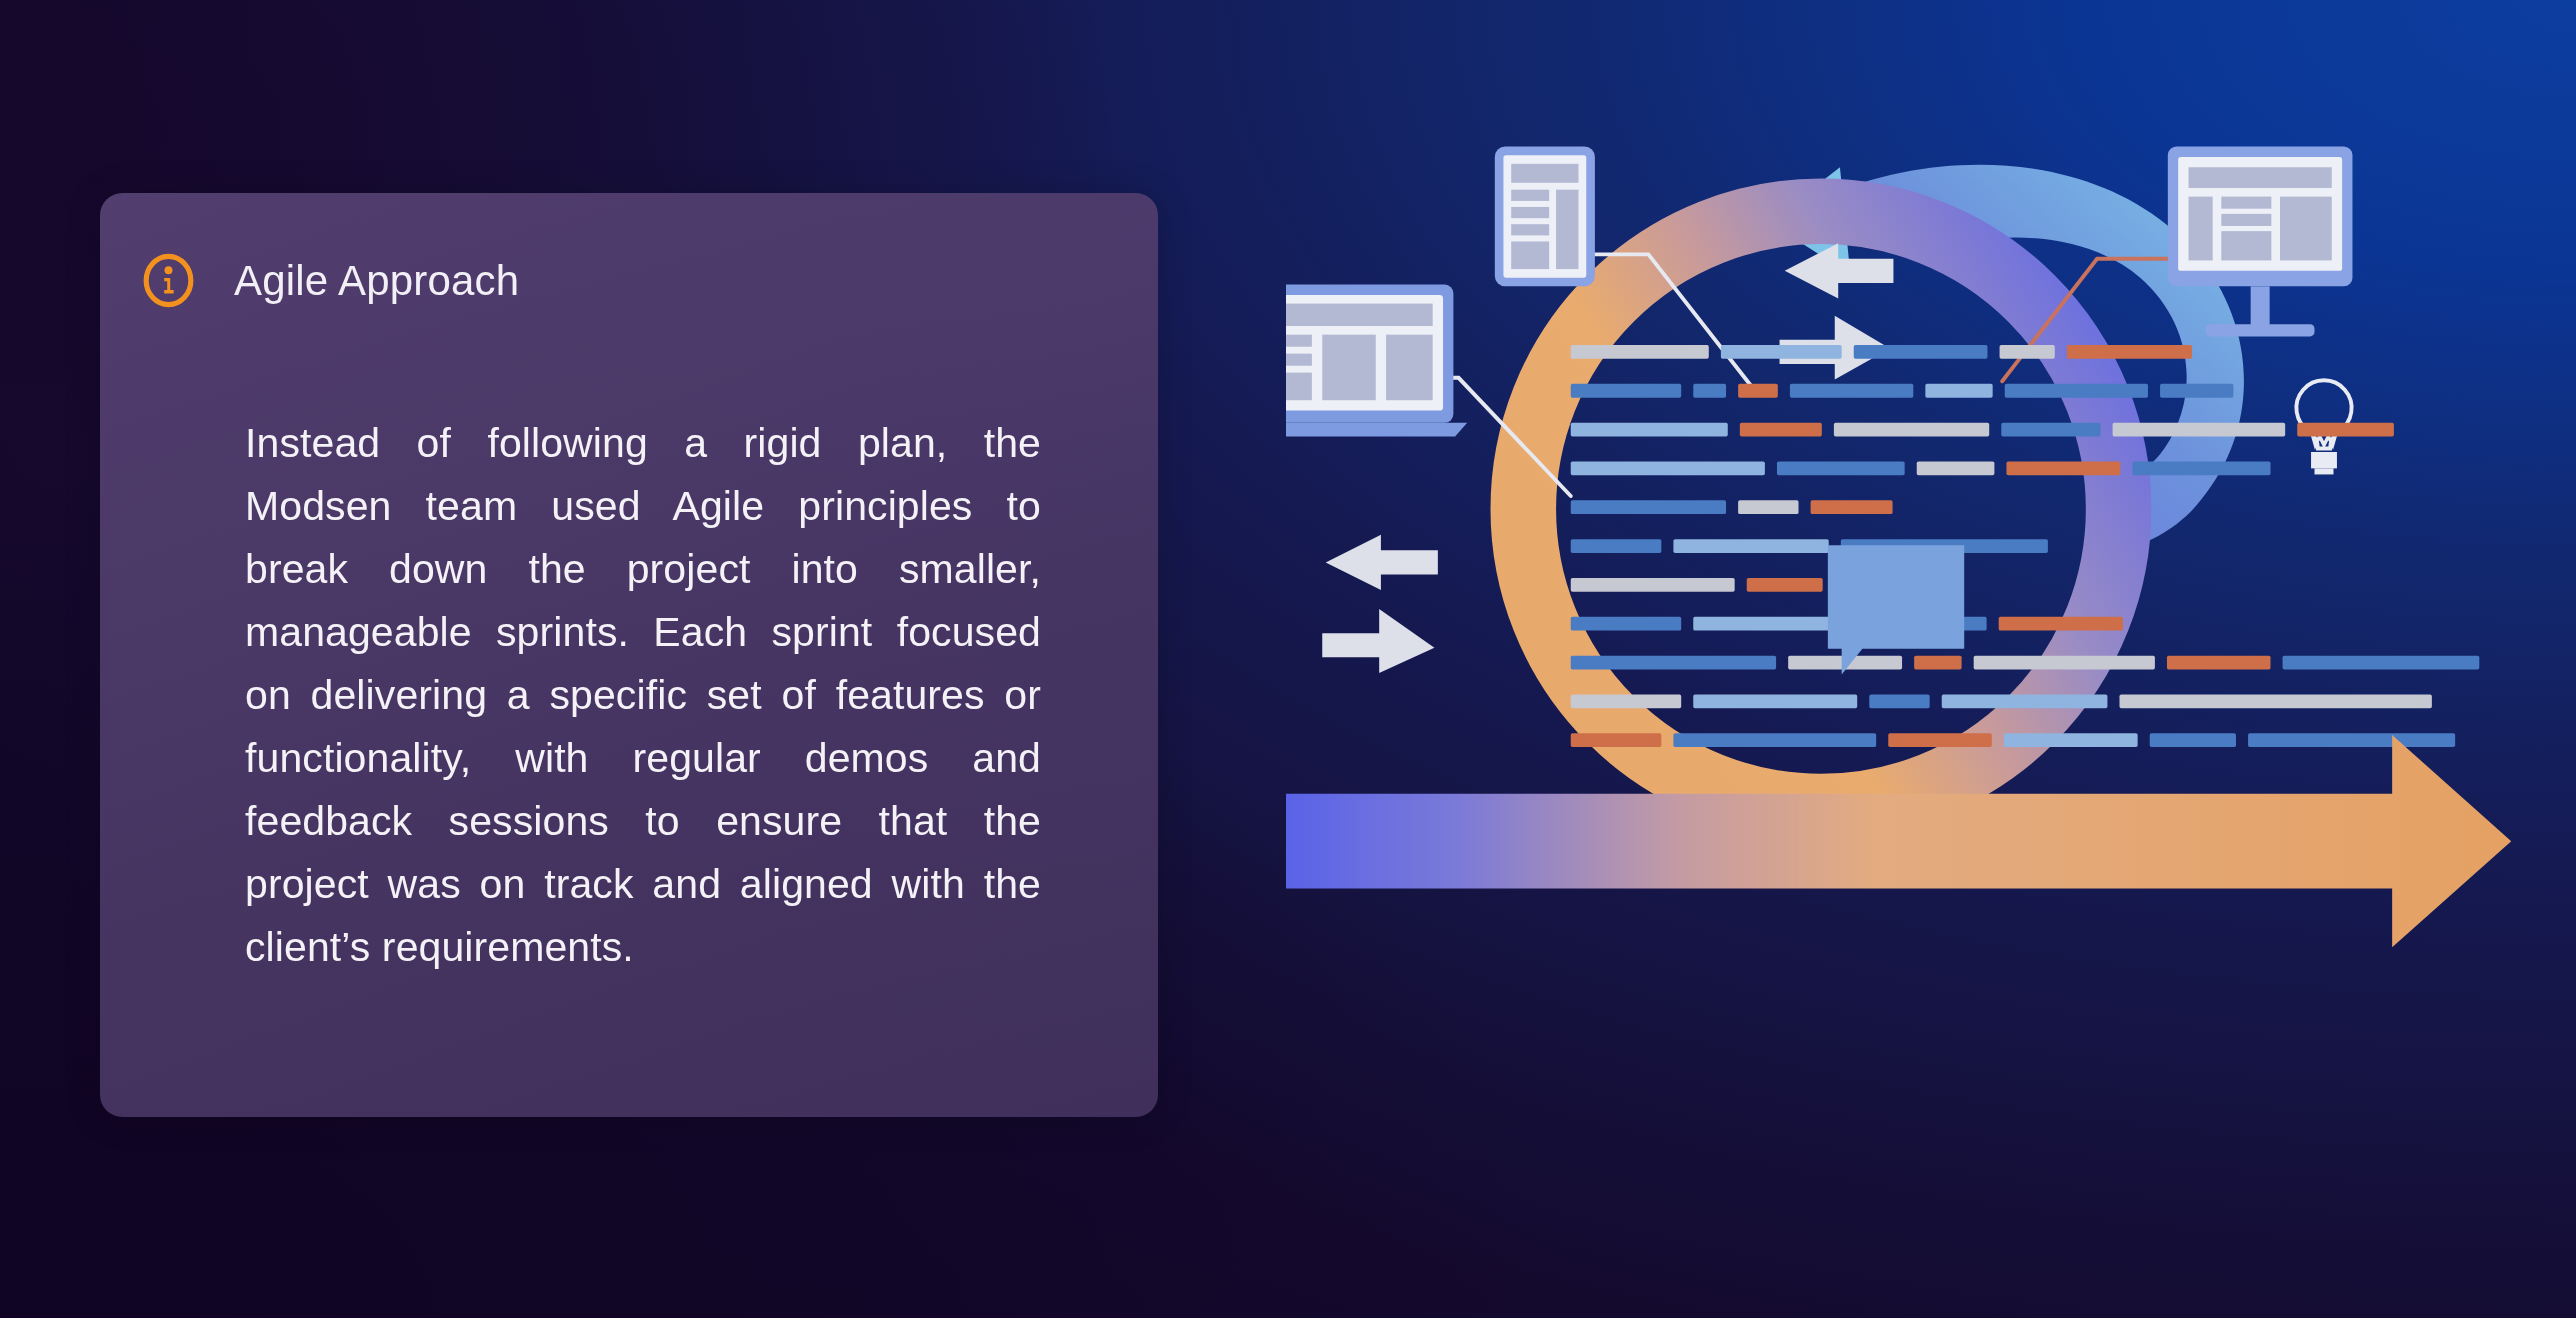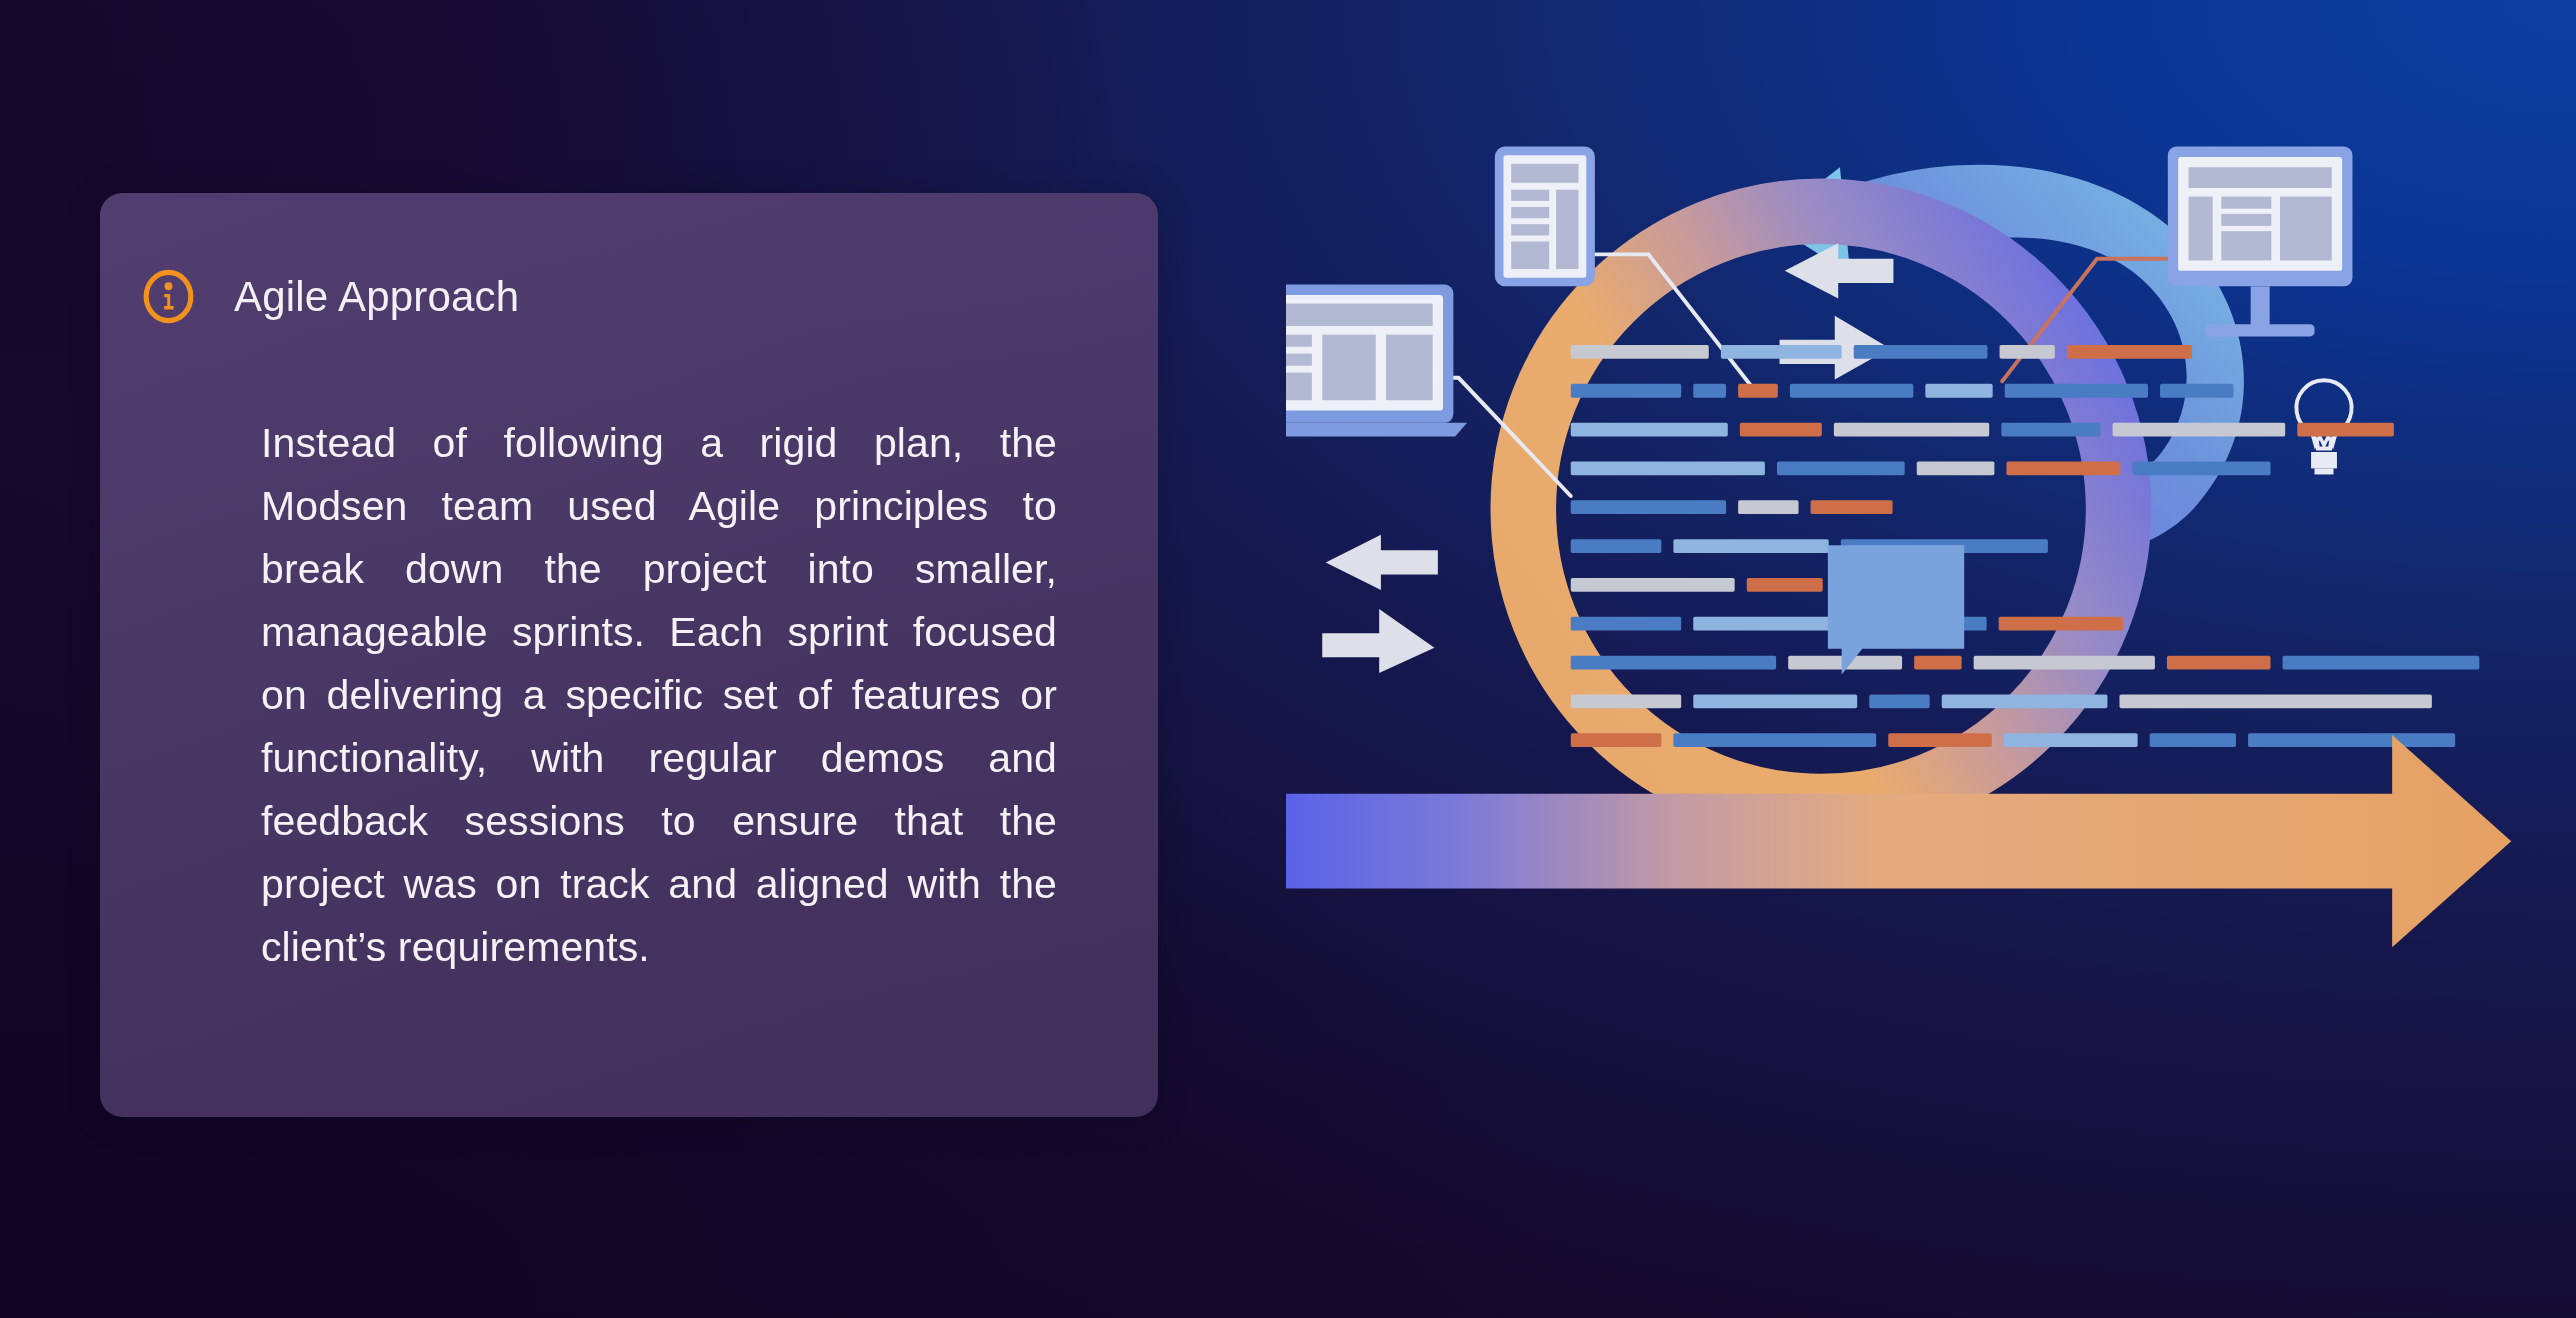--- a/index.html
+++ b/index.html
@@ -44,21 +44,21 @@
     width: 1058px;
     height: 924px;
     background: linear-gradient(160deg, rgba(86,66,116,0.93) 0%, rgba(74,56,102,0.93) 55%, rgba(67,50,94,0.93) 100%);
     border-radius: 22.4px;
     box-shadow: 0 1.7px 35px rgba(0,0,0,0.18);
     z-index: 5;
   }
 
   #card-header {
     position: absolute;
-    left: 0; top: 16px;
+    left: 0; top: 0;
     width: 100%;
     display: flex;
     align-items: center;
     padding: 60px 0 0 41px;
     box-sizing: border-box;
   }
 
   .info-icon {
     width: 55px;
     height: 55px;
@@ -81,21 +81,20 @@
     left: 145px;
     top: 219px;
     width: 796px;
     color: #f4f2f7;
     font-size: 41px;
     line-height: 63px;
     text-align: justify;
     text-justify: inter-word;
     font-weight: 400;
     letter-spacing: 0.1px;
-    margin-left: 16px;
   }
 
   
   #illustration {
     position: absolute;
     left: 1286px;
     top: 129px;
     width: 1277px;
     height: 1036px;
     z-index: 3;

